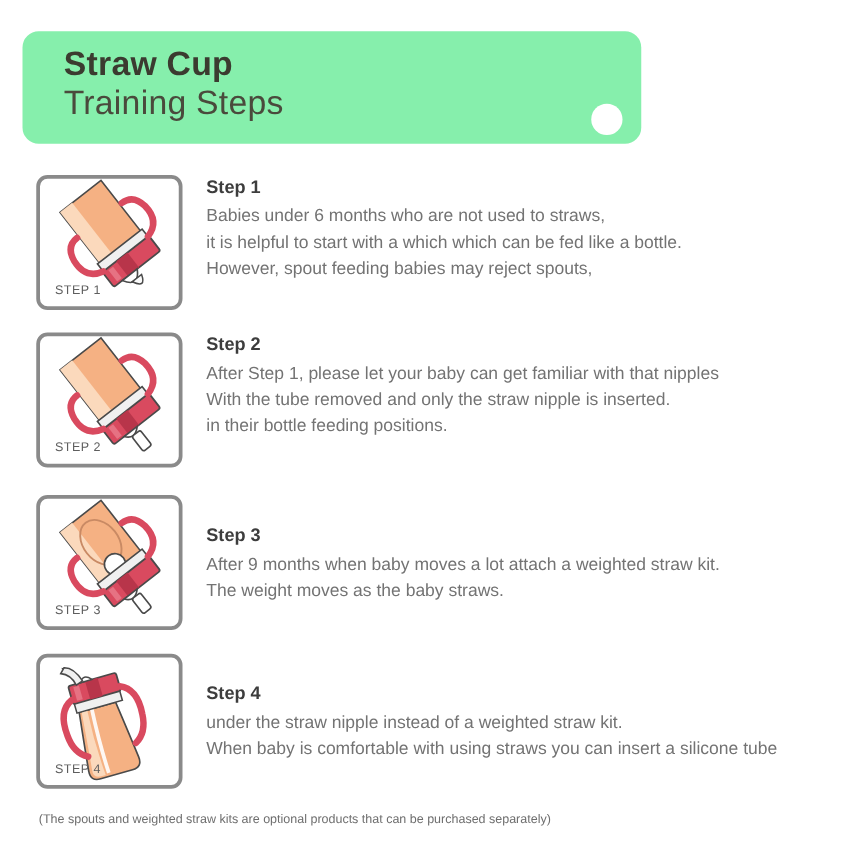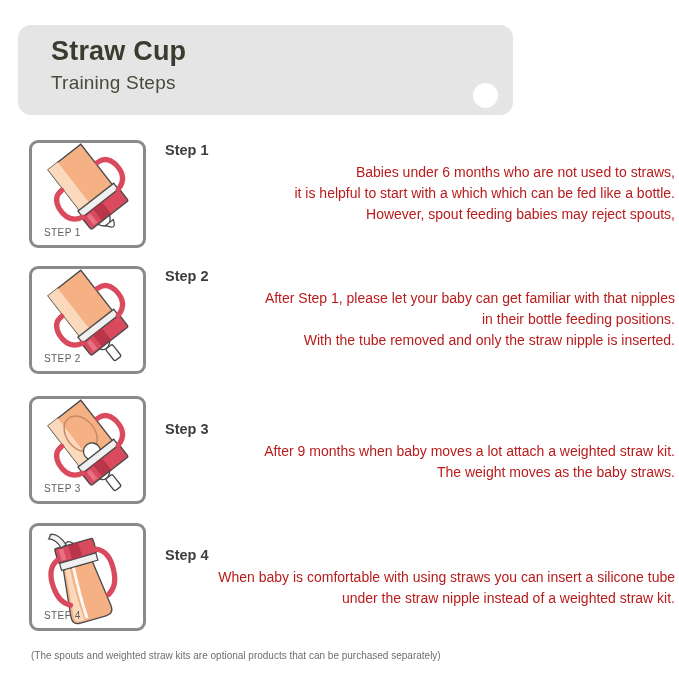--- a/index.html
+++ b/index.html
@@ -9,36 +9,36 @@
     font-family: "Liberation Sans", sans-serif;
     position: relative;
     overflow: hidden;
   }
 
   
   .banner {
     position: absolute;
     left: 18px; top: 25px;
     width: 495px; height: 90px;
-    background: #e5e5e5;
+    background: #86efac;
     border-radius: 13px;
   }
   .banner-title {
     position: absolute;
     left: 33px; top: 9px;
     font-size: 27px;
     font-weight: bold;
     color: #3b3b30;
     letter-spacing: 0.2px;
     line-height: 34px;
   }
   .banner-subtitle {
     position: absolute;
     left: 33px; top: 41px;
-    font-size: 19px;
+    font-size: 27px;
     font-weight: normal;
     color: #4a4a3c;
     letter-spacing: 0.2px;
     line-height: 33px;
   }
   .punch-hole {
     position: absolute;
     left: 455px; top: 58px;
     width: 25px; height: 25px;
     background: #ffffff;
@@ -82,24 +82,23 @@
   }
   .step-heading {
     font-size: 14.5px;
     font-weight: bold;
     color: #3d3d3d;
     line-height: 21px;
     margin-bottom: 1px;
   }
   .step-line {
     font-size: 14px;
-    color: #b91c1c;
+    color: #737373;
     line-height: 21px;
     white-space: nowrap;
-    text-align: right;
   }
   .r3 .step-text { top: 23px; }
   .r4 .step-text { top: 22px; }
 
   
   .footer-note {
     position: absolute;
     left: 31px; top: 645px;
     font-size: 10px;
     color: #6e6e6e;
@@ -156,22 +155,22 @@
         <rect x="53" y="90" width="9" height="16" rx="2" fill="#ffffff" stroke="#4a4a4a" stroke-width="1.4"></rect>
         <path d="M38 70 q-16 -4 -14 -22 q2 -14 14 -14" fill="none" stroke="#d94a5f" stroke-width="5.5" stroke-linecap="round"></path>
         <path d="M86 70 q16 -4 14 -22 q-2 -14 -14 -14" fill="none" stroke="#d94a5f" stroke-width="5.5" stroke-linecap="round"></path>
       </g>
     </svg>
     <div class="thumb-label">STEP 2</div>
   </div>
   <div class="step-text">
     <div class="step-heading">Step 2</div>
     <div class="step-line">After Step 1, please let your baby can get familiar with that nipples</div>
+    <div class="step-line">With the tube removed and only the straw nipple is inserted.</div>
     <div class="step-line">in their bottle feeding positions.</div>
-    <div class="step-line">With the tube removed and only the straw nipple is inserted.</div>
   </div>
 </div>
 
 <div class="step-row r3">
   <div class="thumb">
     <svg viewBox="0 0 117 108" xmlns="http://www.w3.org/2000/svg">
       <g transform="rotate(-38 58 52)">
         <path d="M40 8 h44 v62 h-44 z" fill="#f5b183" stroke="#4a4a4a" stroke-width="1.4"></path>
         <path d="M40 8 h13 v62 h-13 z" fill="#fbd9bc"></path>
         <ellipse cx="62" cy="36" rx="15" ry="21" fill="none" stroke="#c98a64" stroke-width="1.6"></ellipse>
@@ -210,18 +209,18 @@
         <path d="M40 14 q-2 -12 -8 -14" fill="none" stroke="#4a4a4a" stroke-width="1.3"></path>
         <path d="M46 15 q-4 -13 -12 -15 l-4 4 q8 3 10 13 z" fill="#f0f0f0" stroke="#4a4a4a" stroke-width="1.3"></path>
         <path d="M33 28 q-14 6 -12 28 q1 16 12 22" fill="none" stroke="#d94a5f" stroke-width="5.5" stroke-linecap="round"></path>
         <path d="M75 28 q14 6 12 28 q-1 16 -12 22" fill="none" stroke="#d94a5f" stroke-width="5.5" stroke-linecap="round"></path>
       </g>
     </svg>
     <div class="thumb-label">STEP 4</div>
   </div>
   <div class="step-text">
     <div class="step-heading">Step 4</div>
+    <div class="step-line">under the straw nipple instead of a weighted straw kit.</div>
     <div class="step-line">When baby is comfortable with using straws you can insert a silicone tube</div>
-    <div class="step-line">under the straw nipple instead of a weighted straw kit.</div>
   </div>
 </div>
 
 <div class="footer-note">(The spouts and weighted straw kits are optional products that can be purchased separately)</div>
 
 </body></html>

